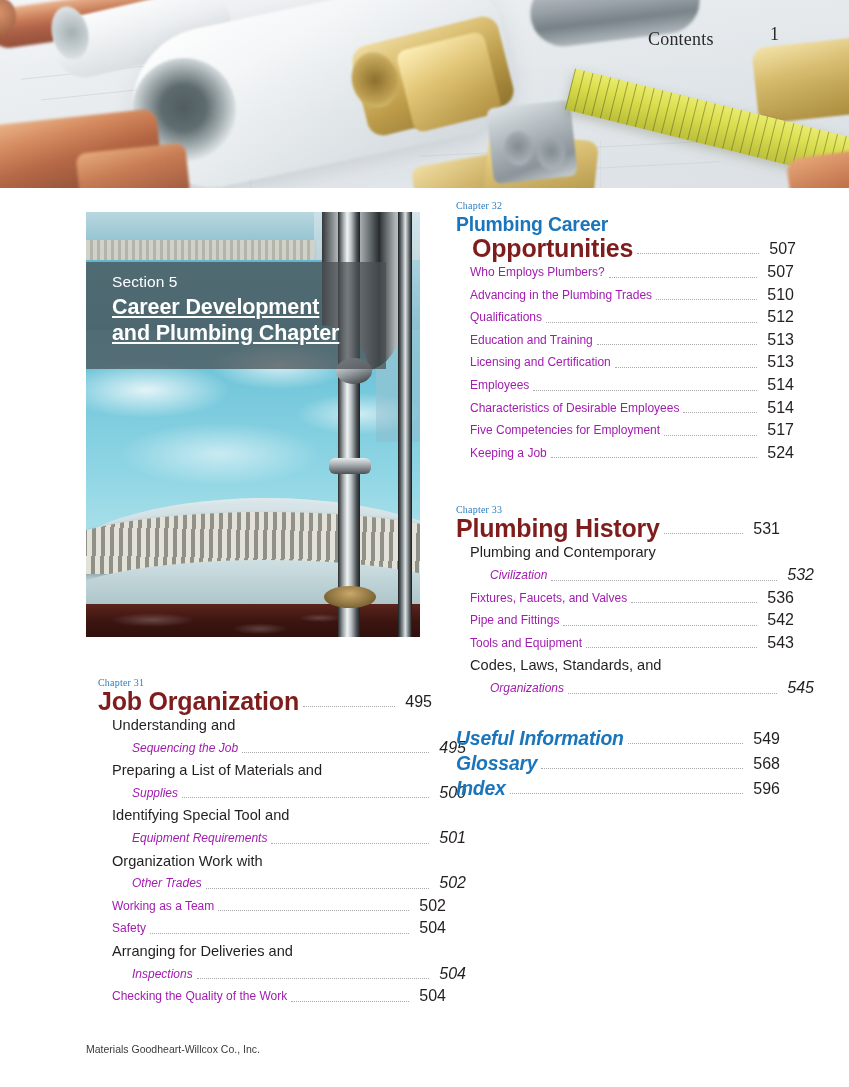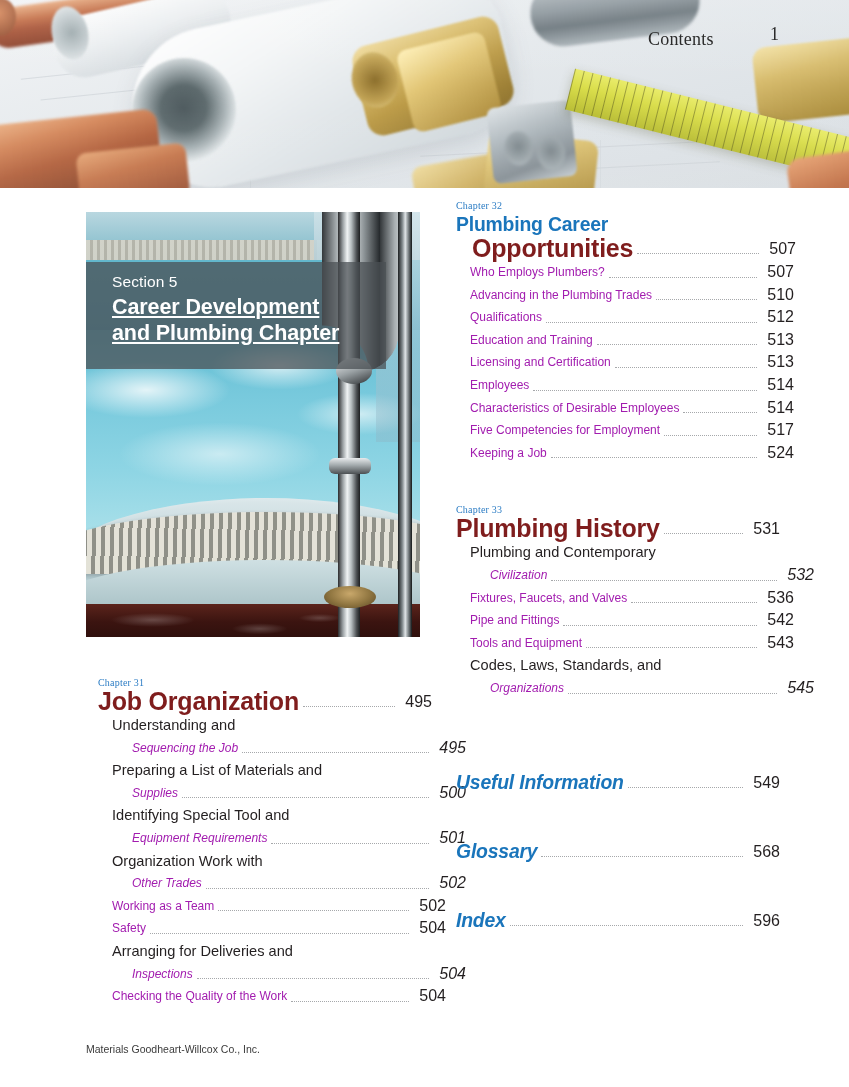--- a/index.html
+++ b/index.html
@@ -401,21 +401,21 @@
 
   .backmatter { margin-top: 26px; }
   .entry.back .etitle {
     font-size: 19.4px;
     font-weight: bold;
     color: #1a75bb;
     line-height: 25px;
     letter-spacing: -.2px;
     font-style: italic;
   }
-  .entry.back .epage { font-size: 16px; line-height: 25px; margin-top: 44px; }
+  .entry.back .epage { font-size: 16px; line-height: 25px; }
   .entry.back .leader { margin-bottom: 7px; }
 
   .spacer-lg { height: 40px; }
 
   .copyright {
     position: absolute;
     left: 86px; top: 1043px;
     font-size: 10.5px;
     color: #3b3b3b;
   }

